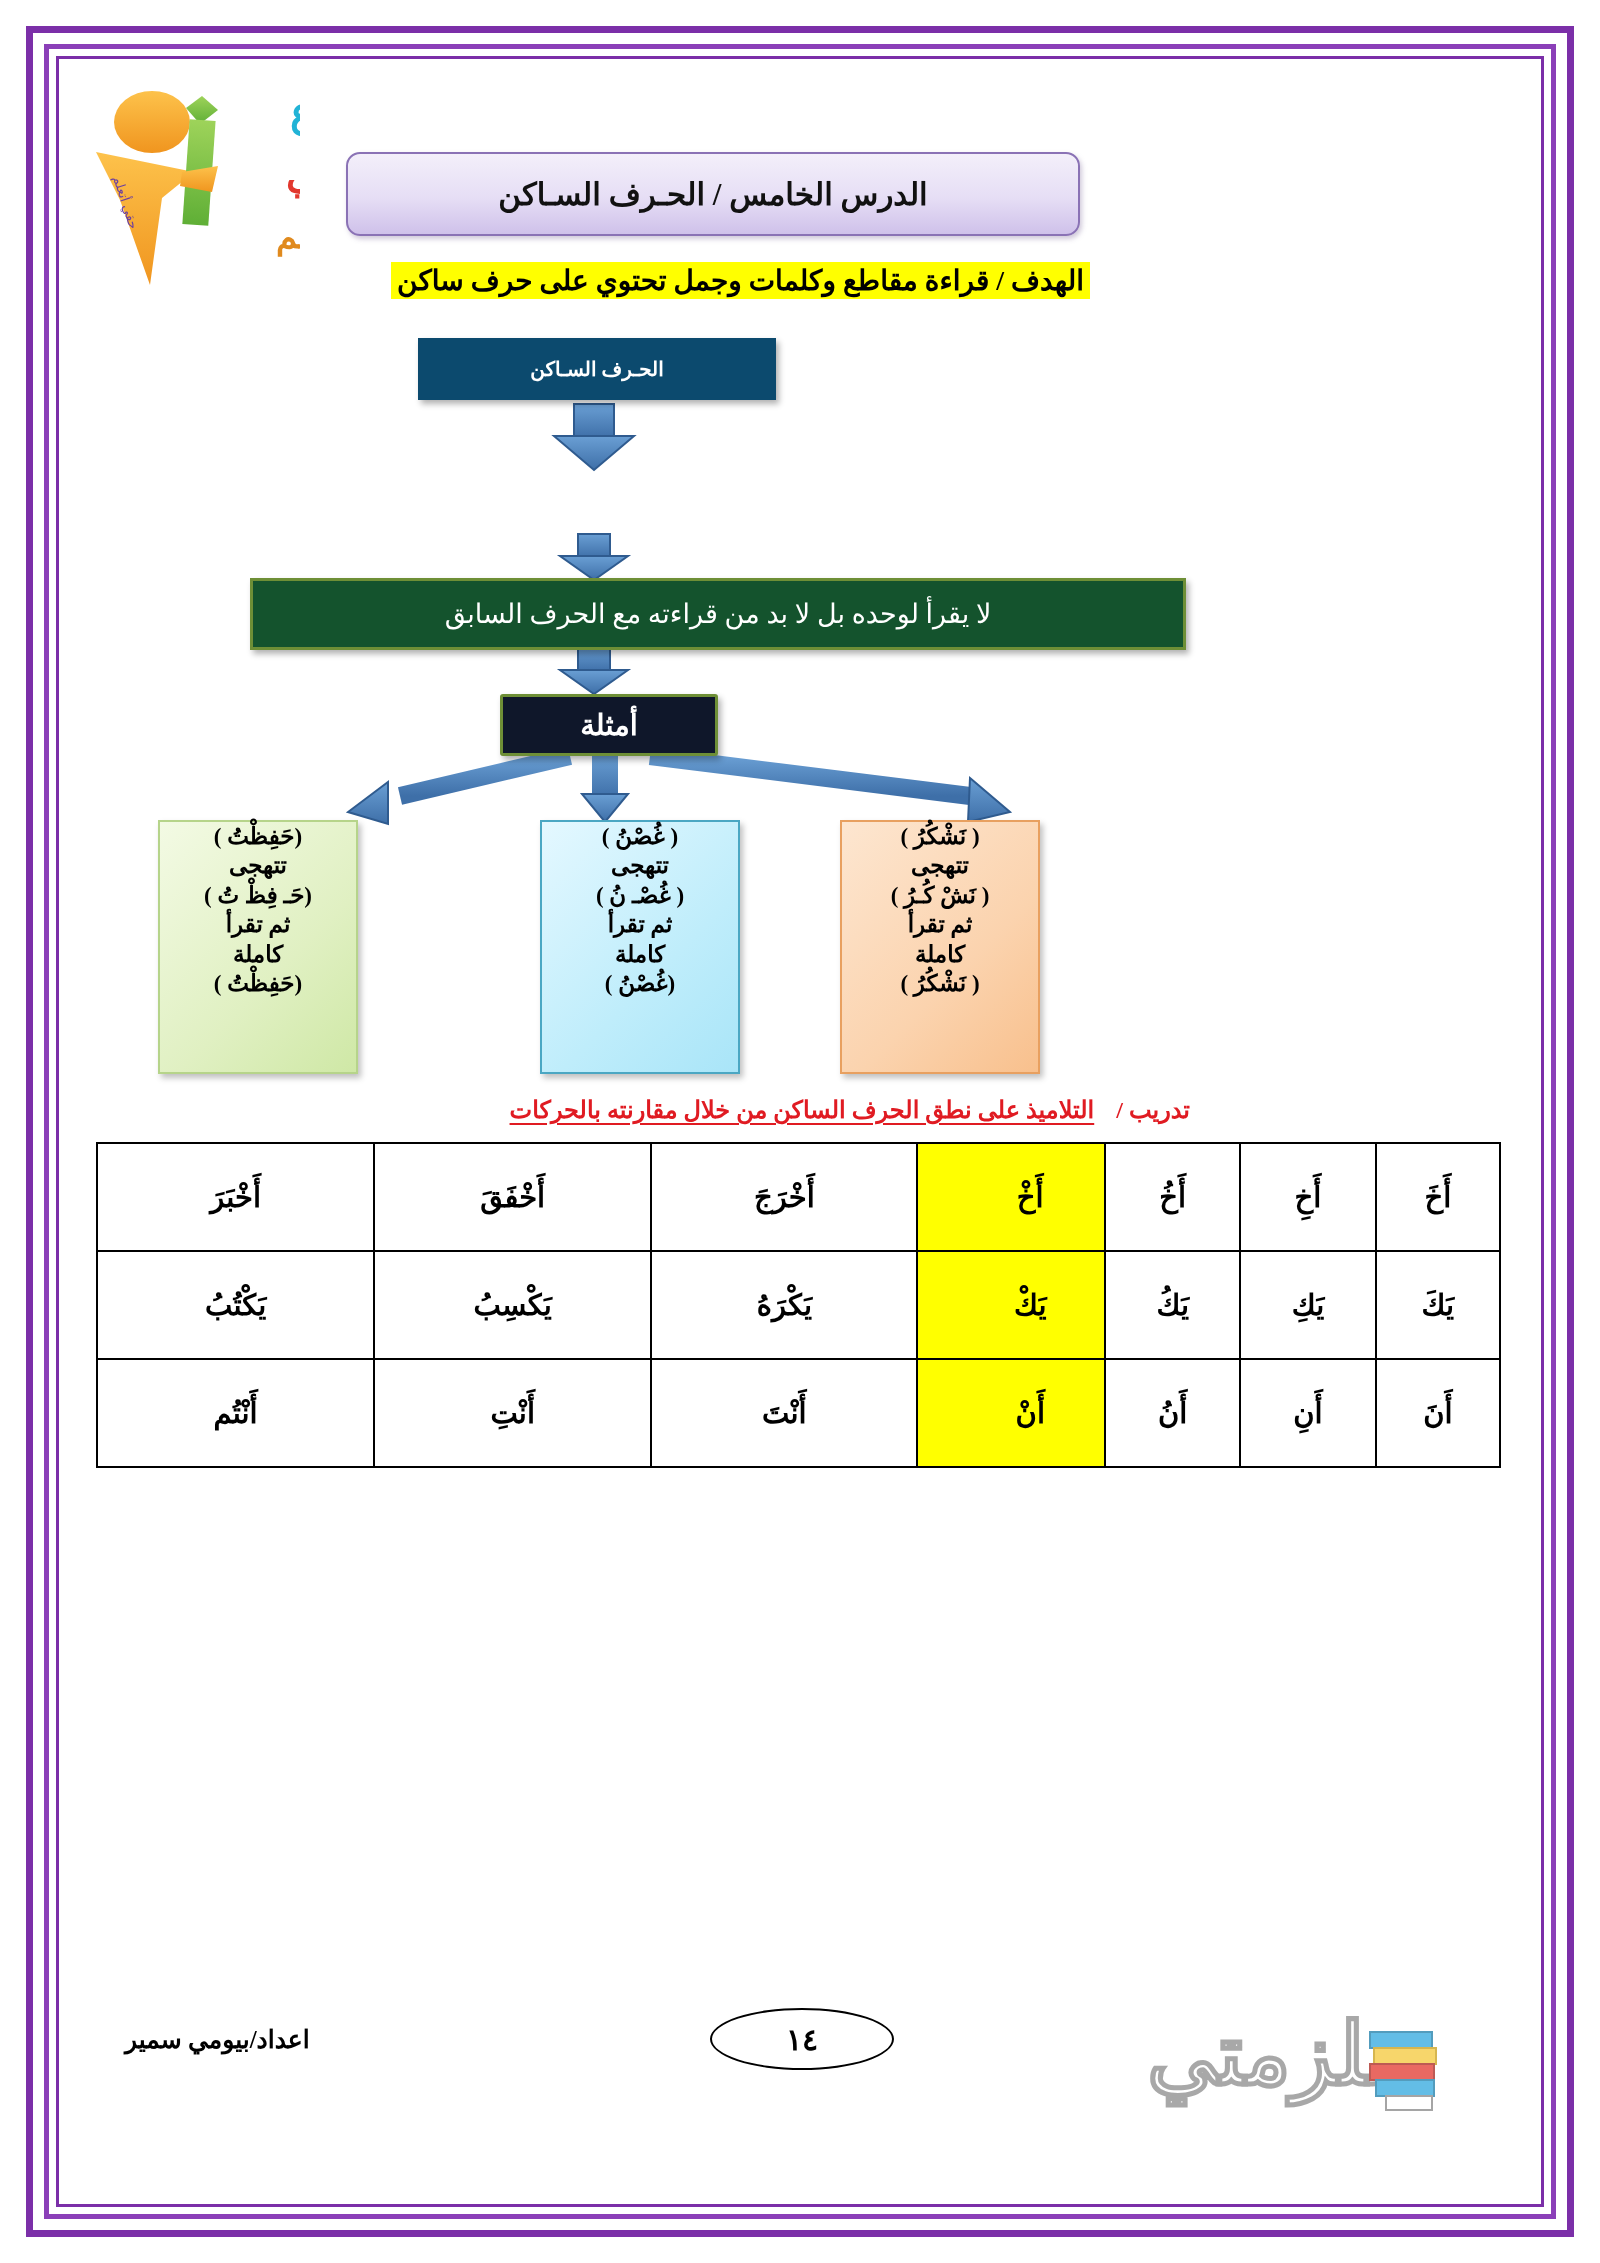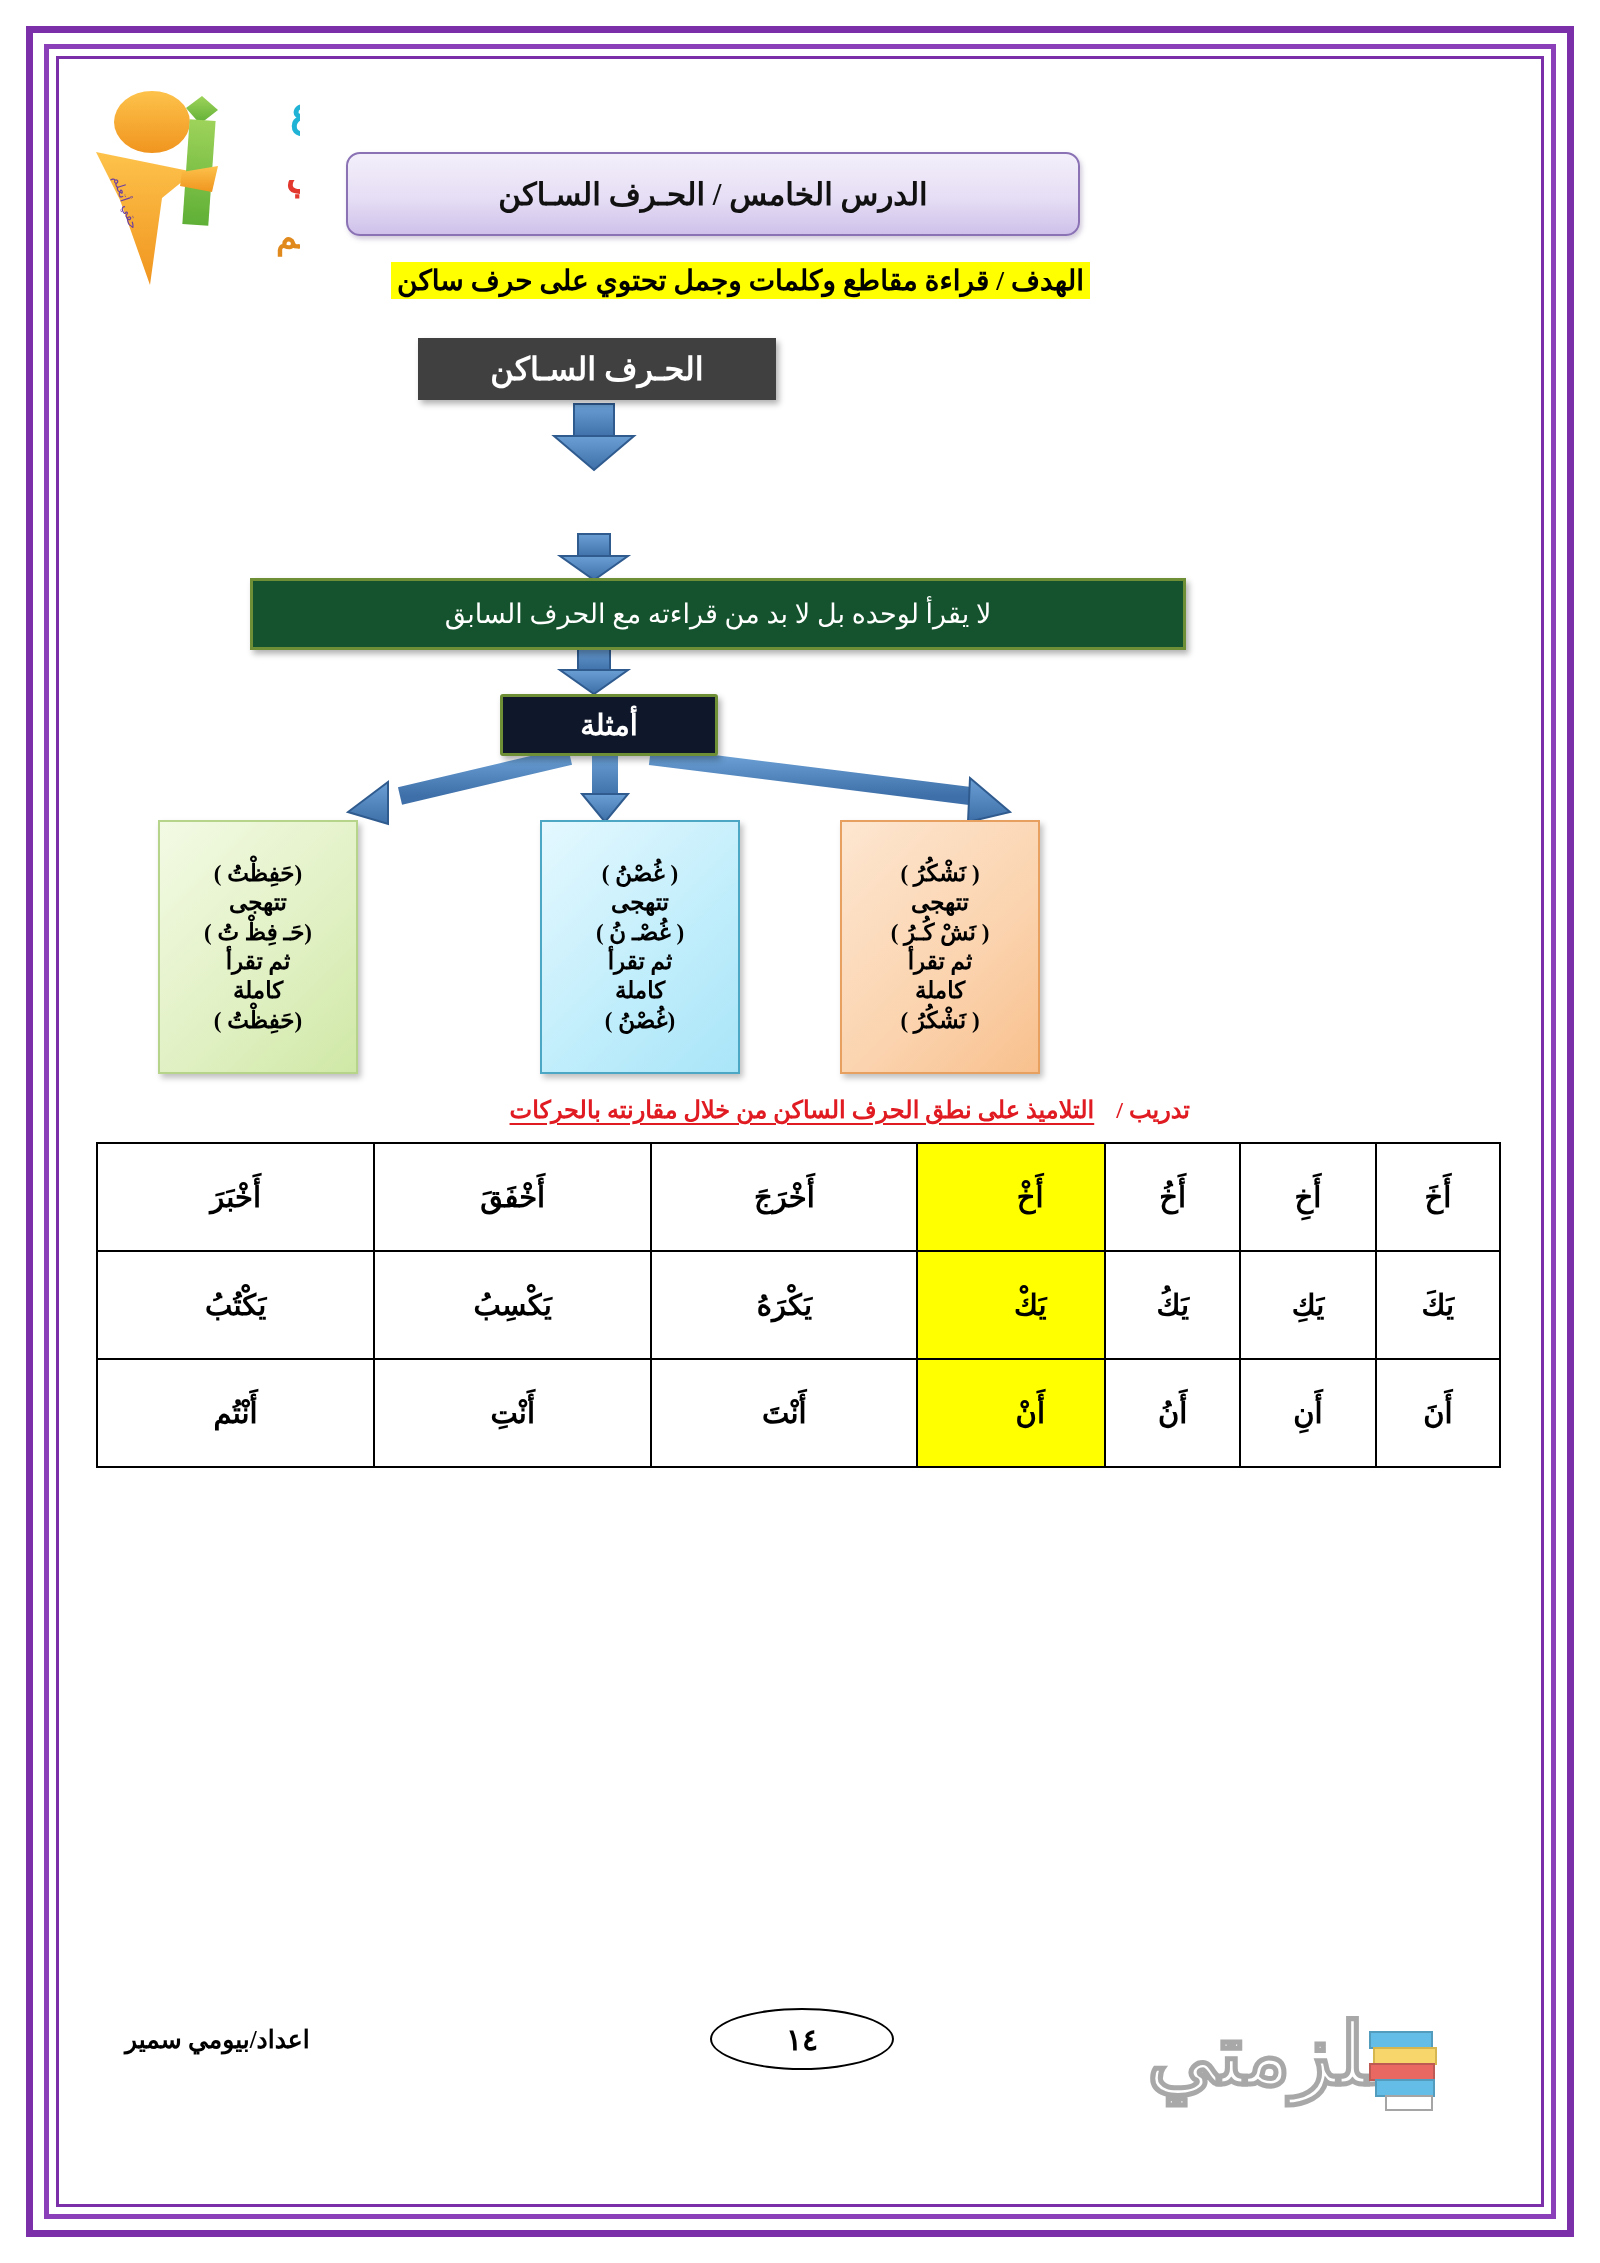--- a/index.html
+++ b/index.html
@@ -41,21 +41,21 @@
     position:absolute;left:190px;top:185px;width:830px;height:50px;
     display:flex;align-items:center;justify-content:flex-start;
   }
   .objective{
     background:#FFFF00;color:#000;font-size:28px;font-weight:bold;
     padding:2px 6px;white-space:nowrap;
   }
   
   .teal-box{
     position:absolute;left:348px;top:268px;width:358px;height:62px;
-    background:#404040;color:#fff;font-size:32px;font-weight:bold;
+    background:#0c4a6e;color:#fff;font-size:20px;font-weight:bold;
     display:flex;align-items:center;justify-content:center;
     box-shadow:3px 4px 6px rgba(0,0,0,.3);
   }
   .orange-box{
     position:absolute;left:120px;top:400px;width:1048px;height:62px;
     background:#ED8E42;color:#fff;font-size:25px;font-weight:bold;
     display:flex;align-items:center;justify-content:center;
     border:2px solid #fff;box-shadow:3px 4px 6px rgba(0,0,0,.3);
     white-space:nowrap;
   }
@@ -70,21 +70,21 @@
     background:#0f172a;color:#fff;font-size:29px;font-weight:bold;
     display:flex;align-items:center;justify-content:center;
     border:3px solid #6E8F36;border-radius:3px;
     box-shadow:3px 4px 6px rgba(0,0,0,.3);
   }
   
   .arrows{position:absolute;left:0;top:0;width:1460px;height:2123px;pointer-events:none;}
   
   .ex{
     position:absolute;top:750px;width:196px;height:250px;
-    display:flex;flex-direction:column;align-items:center;justify-content:center;
+    display:flex;flex-direction:column;align-items:center;
     font-size:23px;font-weight:bold;color:#000;line-height:1.28;
     box-shadow:3px 4px 6px rgba(0,0,0,.25);
   }
   .ex div{white-space:nowrap;}
   .ex-green{left:88px;background:linear-gradient(135deg,#F3FAE4 0%,#E0F0C2 60%,#CFE8A6 100%);border:2px solid #B6D48A;}
   .ex-blue{left:470px;background:linear-gradient(135deg,#E4F8FF 0%,#BFEDFB 60%,#A9E5F8 100%);border:2px solid #4BA7C3;}
   .ex-orange{left:770px;background:linear-gradient(135deg,#FDE6D0 0%,#FBD3AE 60%,#F8C08D 100%);border:2px solid #E8A060;}
   
   .training{
     position:absolute;left:240px;top:1022px;width:880px;height:36px;

